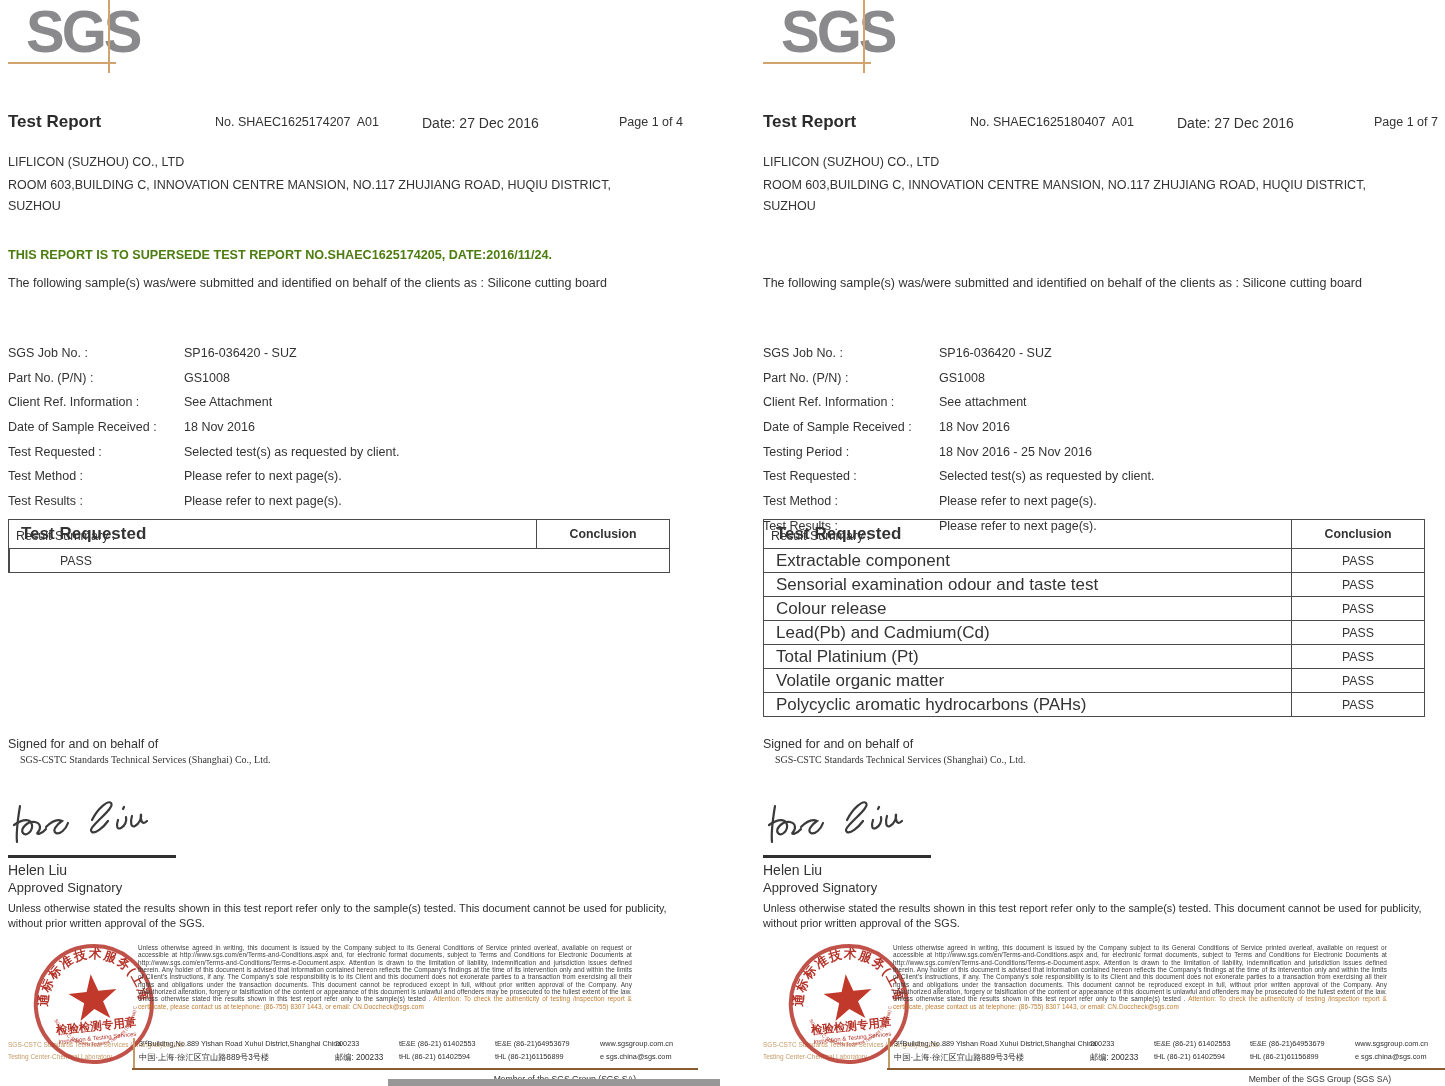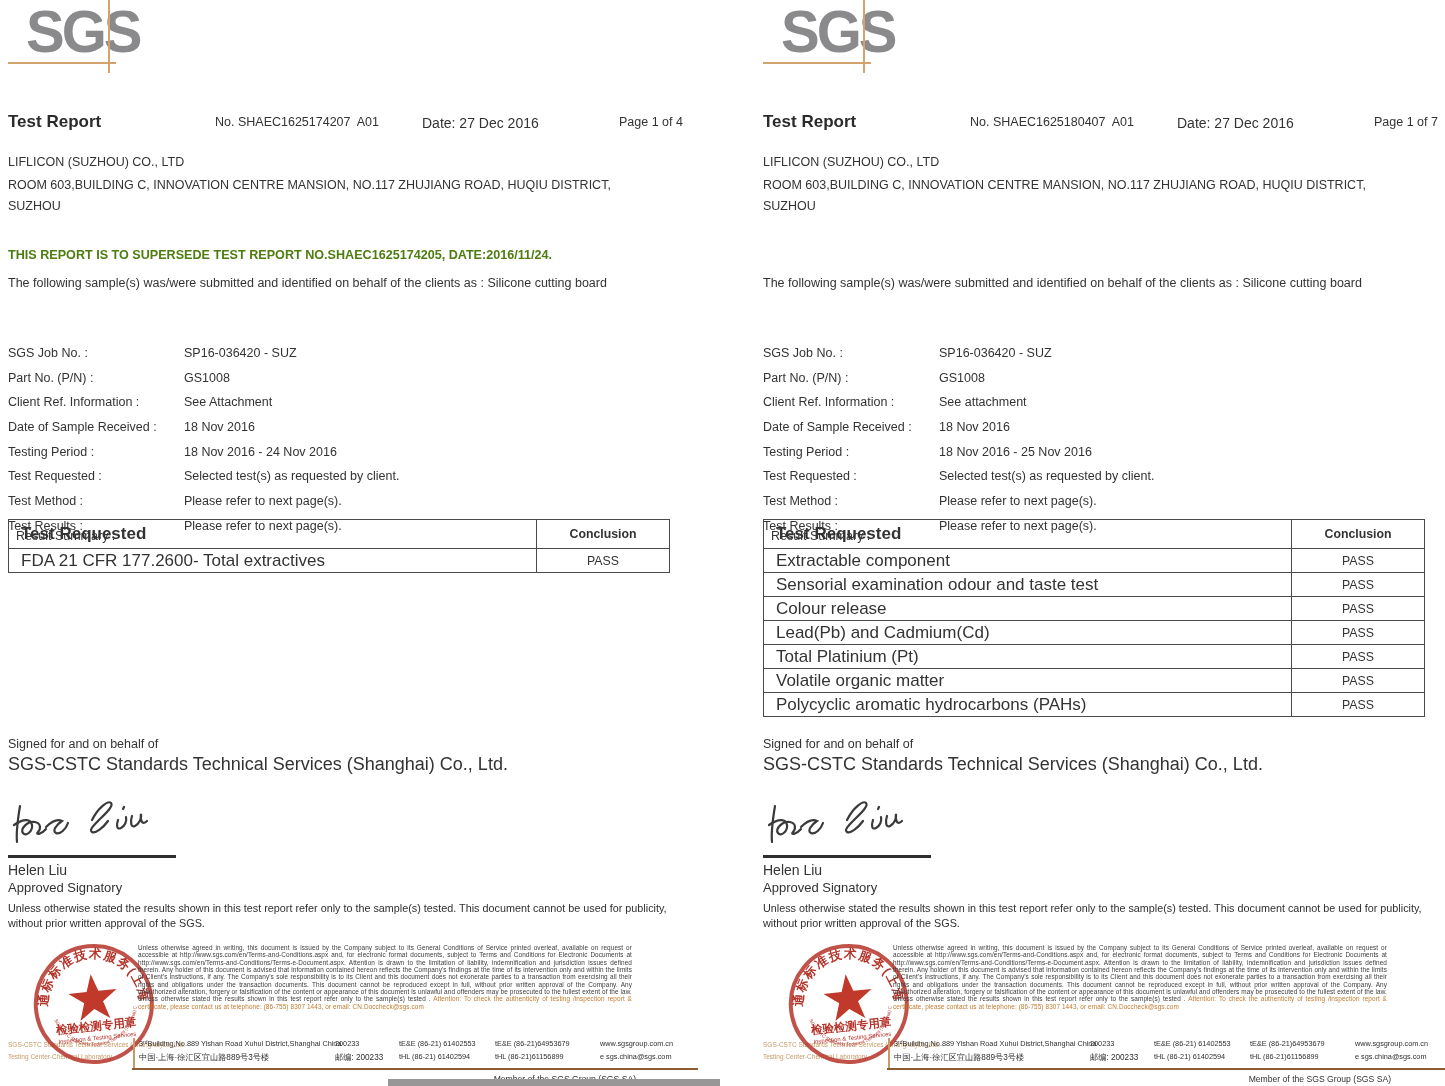--- a/index.html
+++ b/index.html
@@ -37,21 +37,21 @@
   .result-label { position:absolute; top:529px; left:0; font-size:12.5px;margin-left:8px; }
 
   .rtable { position:absolute; top:519px; left:0; width:662px; border:1.5px solid #4a4a4a; }
   .rtable-row { display:flex; align-items:center; height:24px; border-top:1.5px solid #4a4a4a; }
   .rtable-row.head { height:28px; border-top:none; font-weight:bold; }
   .cell-name { flex:1; padding-left:12px; font-size:17px; }
   .cell-concl { width:133px; border-left:1.5px solid #4a4a4a; align-self:stretch;
     display:flex; align-items:center; justify-content:center; font-size:12.3px; }
 
   .signed1 { position:absolute; top:737px; left:0; font-size:12.5px; }
-  .signed2 { position:absolute; top:754px; left:0; font-size:18px; }
+  .signed2 { position:absolute; top:754px; left:12px; font-size:10px;font-family:Liberation Serif, serif; }
 
   .sig-svg { position:absolute; top:790px; left:2px; }
   .sig-line { position:absolute; top:855px; left:0; width:168px; height:2.5px; background:#2f2f2f; }
   .sig-name { position:absolute; top:862px; left:0; font-size:14px; }
   .sig-title { position:absolute; top:880px; left:0; font-size:13px; }
   .sig-note { position:absolute; top:901px; left:0; width:688px; font-size:10.8px; line-height:15px; color:#2f2f2f; }
 
   
   .footer { position:absolute; top:938px; left:0; width:690px; height:148px; }
   .stamp-side { position:absolute; left:0; font-size:6.5px; color:#c49a66; line-height:8.5px; }
@@ -103,23 +103,20 @@
       </div>
 
       <div class="frow">
         <span class="flabel">Client Ref. Information :</span><span class="fvalue">See Attachment</span>
       </div>
 
       <div class="frow">
         <span class="flabel">Date of Sample Received :</span><span class="fvalue">18 Nov 2016</span>
       </div>
 
-      <div class="frow">
-        <span class="flabel">Testing Period :</span><span class="fvalue">18 Nov 2016 - 24 Nov 2016</span>
-      </div>
 
       <div class="frow">
         <span class="flabel">Test Requested :</span><span class="fvalue">Selected test(s) as requested by client.</span>
       </div>
 
       <div class="frow">
         <span class="flabel">Test Method :</span><span class="fvalue">Please refer to next page(s).</span>
       </div>
 
       <div class="frow">
@@ -130,21 +127,20 @@
   <div class="result-label">Result Summary :</div>
 
   <div class="rtable">
     <div class="rtable-row head">
       <div class="cell-name">Test Requested</div>
       <div class="cell-concl">Conclusion</div>
     </div>
     <div>
 
         <div class="rtable-row">
-          <div class="cell-name">FDA 21 CFR 177.2600- Total extractives</div>
           <div class="cell-concl">PASS</div>
         </div>
       </div>
   </div>
 
   <div class="signed1">Signed for and on behalf of</div>
   <div class="signed2">SGS-CSTC Standards Technical Services (Shanghai) Co., Ltd.</div>
 
   <svg class="sig-svg" width="190" height="64" viewBox="0 0 190 64">
     <g fill="none" stroke="#3a3a3a" stroke-width="2.2" stroke-linecap="round">

